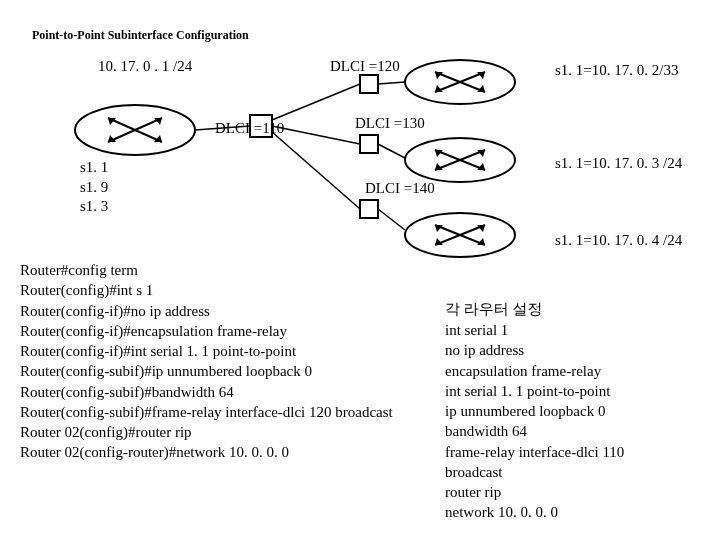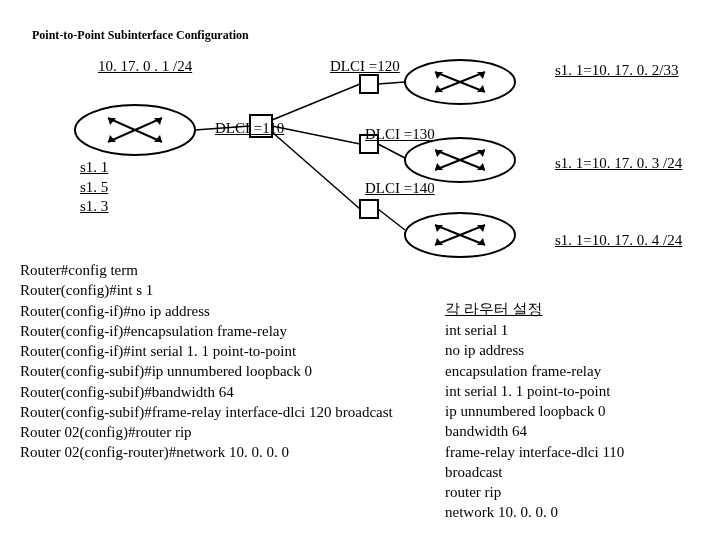--- a/index.html
+++ b/index.html
@@ -15,21 +15,20 @@
   }
   .title {
     position: absolute;
     font-weight: bold;
     font-size: 12px;
   }
   .label {
     position: absolute;
     font-size: 15px;
     white-space: pre;
-    text-decoration: underline;
   }
   .config-block {
     position: absolute;
     font-size: 15px;
     line-height: 1.35;
     white-space: pre;
   }
   svg.diagram {
     position: absolute;
     left: 0;
@@ -96,26 +95,26 @@
 
   <line x1="378" y1="84" x2="405" y2="82" stroke="#000" stroke-width="1.5"></line>
   <line x1="378" y1="144" x2="405" y2="158" stroke="#000" stroke-width="1.5"></line>
   <line x1="378" y1="209" x2="405" y2="230" stroke="#000" stroke-width="1.5"></line>
 </svg>
 
 <div class="title" style="left:32px; top:28px;">Point-to-Point Subinterface Configuration</div>
 
 <div class="label" style="left:98px; top:58px;">10. 17. 0 . 1 /24</div>
 <div class="label" style="left:80px; top:158px; line-height:1.3;">s1. 1
-s1. 5
+s1. 9
 s1. 3</div>
 
 <div class="label" style="left:215px; top:100px;margin-top:20px;">DLCI =110</div>
 <div class="label" style="left:330px; top:58px;">DLCI =120</div>
-<div class="label" style="left:365px; top:115px;margin-top:11px;">DLCI =130</div>
+<div class="label" style="left:355px; top:115px;">DLCI =130</div>
 <div class="label" style="left:365px; top:180px;">DLCI =140</div>
 
 <div class="label" style="left:555px; top:62px;">s1. 1=10. 17. 0. 2/33</div>
 <div class="label" style="left:555px; top:155px;">s1. 1=10. 17. 0. 3 /24</div>
 <div class="label" style="left:555px; top:232px;">s1. 1=10. 17. 0. 4 /24</div>
 
 <div class="config-block" style="left:20px; top:260px;">Router#config term
 Router(config)#int s 1
 Router(config-if)#no ip address
 Router(config-if)#encapsulation frame-relay

